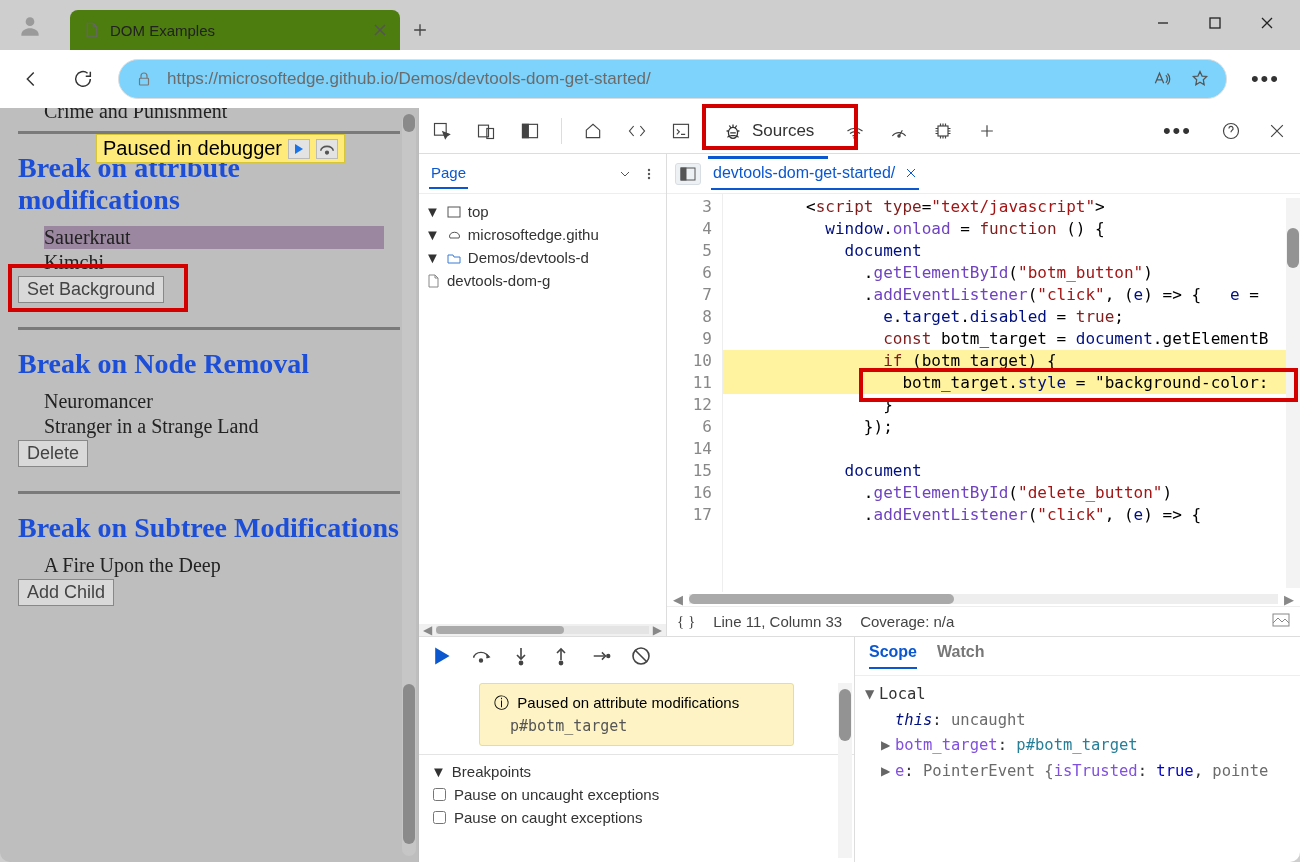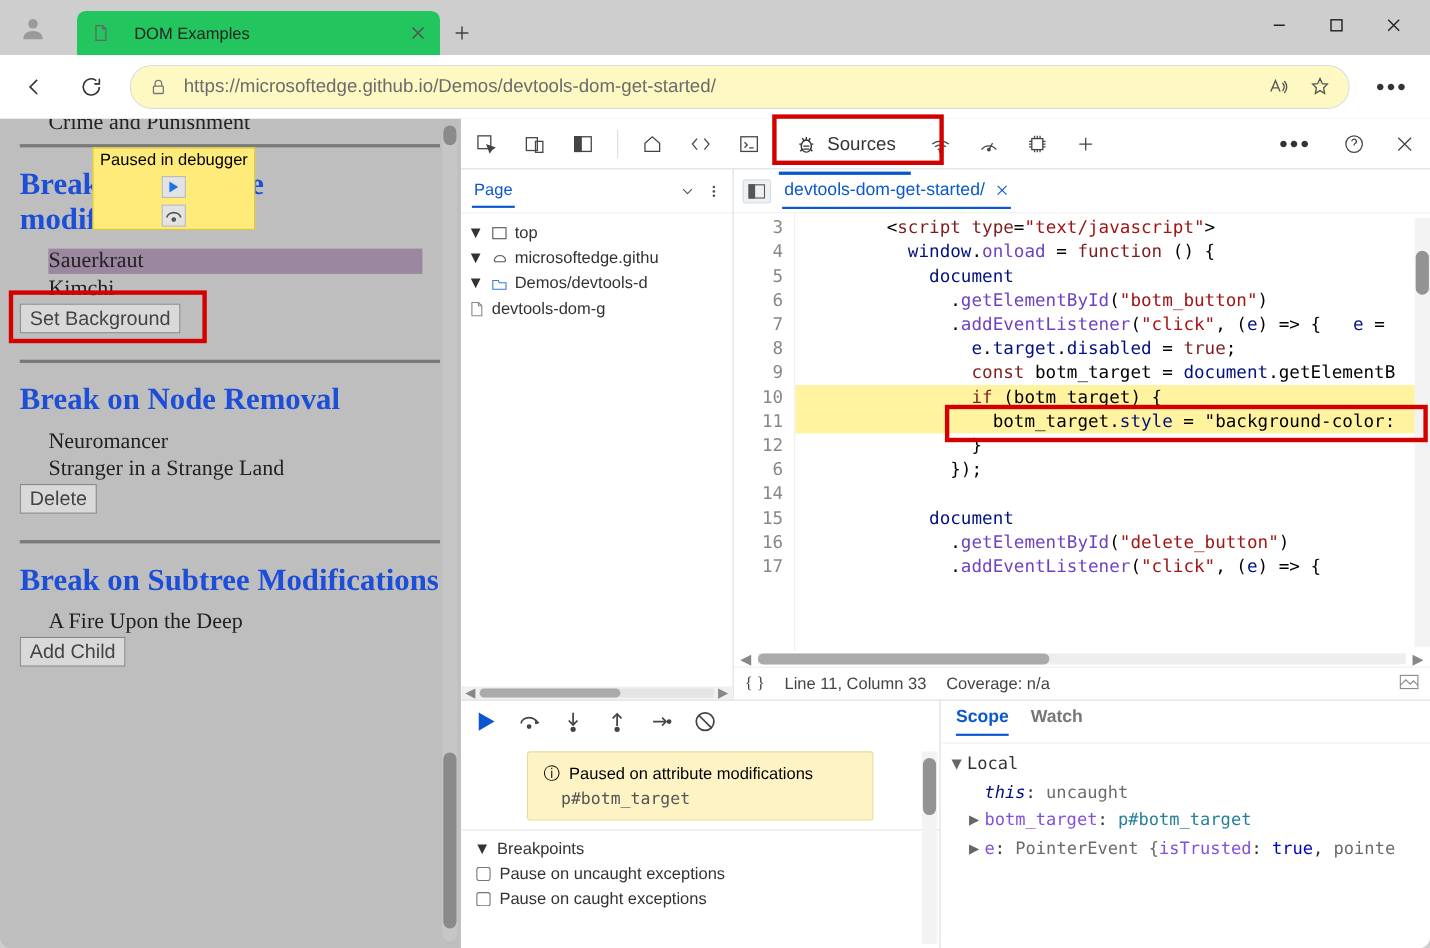--- a/index.html
+++ b/index.html
@@ -19,28 +19,28 @@
   display: flex;
   align-items: flex-end;
   padding-left: 10px;
 }
 .avatar-btn {
   width: 40px; height: 40px; display: flex; align-items: center; justify-content: center;
   margin-bottom: 4px;
 }
 .avatar-btn svg { width: 26px; height: 26px; fill: #9a9a9a; }
 .tab {
-  background: #22c55e;
+  background: #4d7c0f;
   border-radius: 8px 8px 0 0;
   height: 40px;
   width: 330px;
   display: flex;
   align-items: center;
   padding: 0 12px;
-  gap: 22px;
+  gap: 10px;
   margin-left: 20px;
 }
 .tab .file-icon { width: 18px; height: 18px; }
 .tab .title { flex: 1; font-size: 15px; color: #222; }
 .tab .close { width: 16px; height: 16px; color: #555; }
 .newtab-btn { width: 40px; height: 40px; display:flex;align-items:center;justify-content:center; }
 .window-ctrls { position:absolute; right:10px; top:6px; display:flex; gap:6px; }
 .window-ctrls div { width:46px; height:34px; display:flex; align-items:center; justify-content:center; }
 .window-ctrls svg { width:14px; height:14px; stroke:#222; stroke-width:1.3; fill:none; }
 
@@ -51,21 +51,21 @@
   align-items: center;
   padding: 0 14px;
   gap: 18px;
 }
 .nav-btn { width:34px; height:34px; display:flex; align-items:center; justify-content:center; }
 .nav-btn svg { width:22px; height:22px; stroke:#333; stroke-width:1.6; fill:none; }
 .urlfield {
   flex:1;
   height: 40px;
   border-radius: 20px;
-  background: #fef9c3;
+  background: #7dd3fc;
   border:1px solid #ddd;
   display:flex;
   align-items:center;
   padding:0 16px;
   gap:14px;
   font-size:17px;
   color:#6b6b6b;
 }
 .urlfield .lock { width:18px;height:18px; }
 .urlfield .end-icons { display:flex; gap:18px; margin-left:auto; }
@@ -87,24 +87,24 @@
 .page-inner h2 { font-family: "Times New Roman", serif; font-size: 28px; font-weight: bold; margin: 18px 0 10px; color:#1d4ed8; }
 .page-inner .cut { font-family:"Times New Roman",serif; font-size:20px; margin-top:-8px; color:#222;}
 .page-inner hr { border:none; border-top:3px solid #7a7a7a; margin: 8px 0; }
 .page-inner p { font-family:"Times New Roman",serif; font-size:20px; margin:2px 0 2px 26px; color:#222;}
 .page-inner p.hilite { background: rgba(120,80,130,0.5); width: 340px; }
 .page-inner button.pg {
   font-family: Arial; font-size:18px; background:#d9d9d9; border:1px solid #888; padding:2px 8px; margin-left:0px; color:#444;
 }
 .red-box { border:4px solid #d40000; position:absolute; }
 .paused-bar {
-  position:absolute; top:26px; left:84px;
+  position:absolute; top:26px; left:96px;
   background:#ffeb7a; border:1px solid #d8c63a;
   display:flex; align-items:center; gap:6px;
-  padding:2px 6px; font-size:15px;flex-direction:column;
+  padding:2px 6px; font-size:20px;
 }
 .paused-bar .ctl { width:22px;height:20px; display:flex;align-items:center;justify-content:center; background:#e3e3e3; border:1px solid #bbb;}
 .page-scrollbar { position:absolute; right:2px; top:6px; width:14px; height: calc(100% - 12px); background:#c6c6c6; border-radius:7px; }
 .page-scrollbar .thumb { position:absolute; left:1px; width:12px; background:#8a8a8a; border-radius:6px; }
 
 
 .devtools {
   flex:1;
   background:#fff;
   display:flex;

